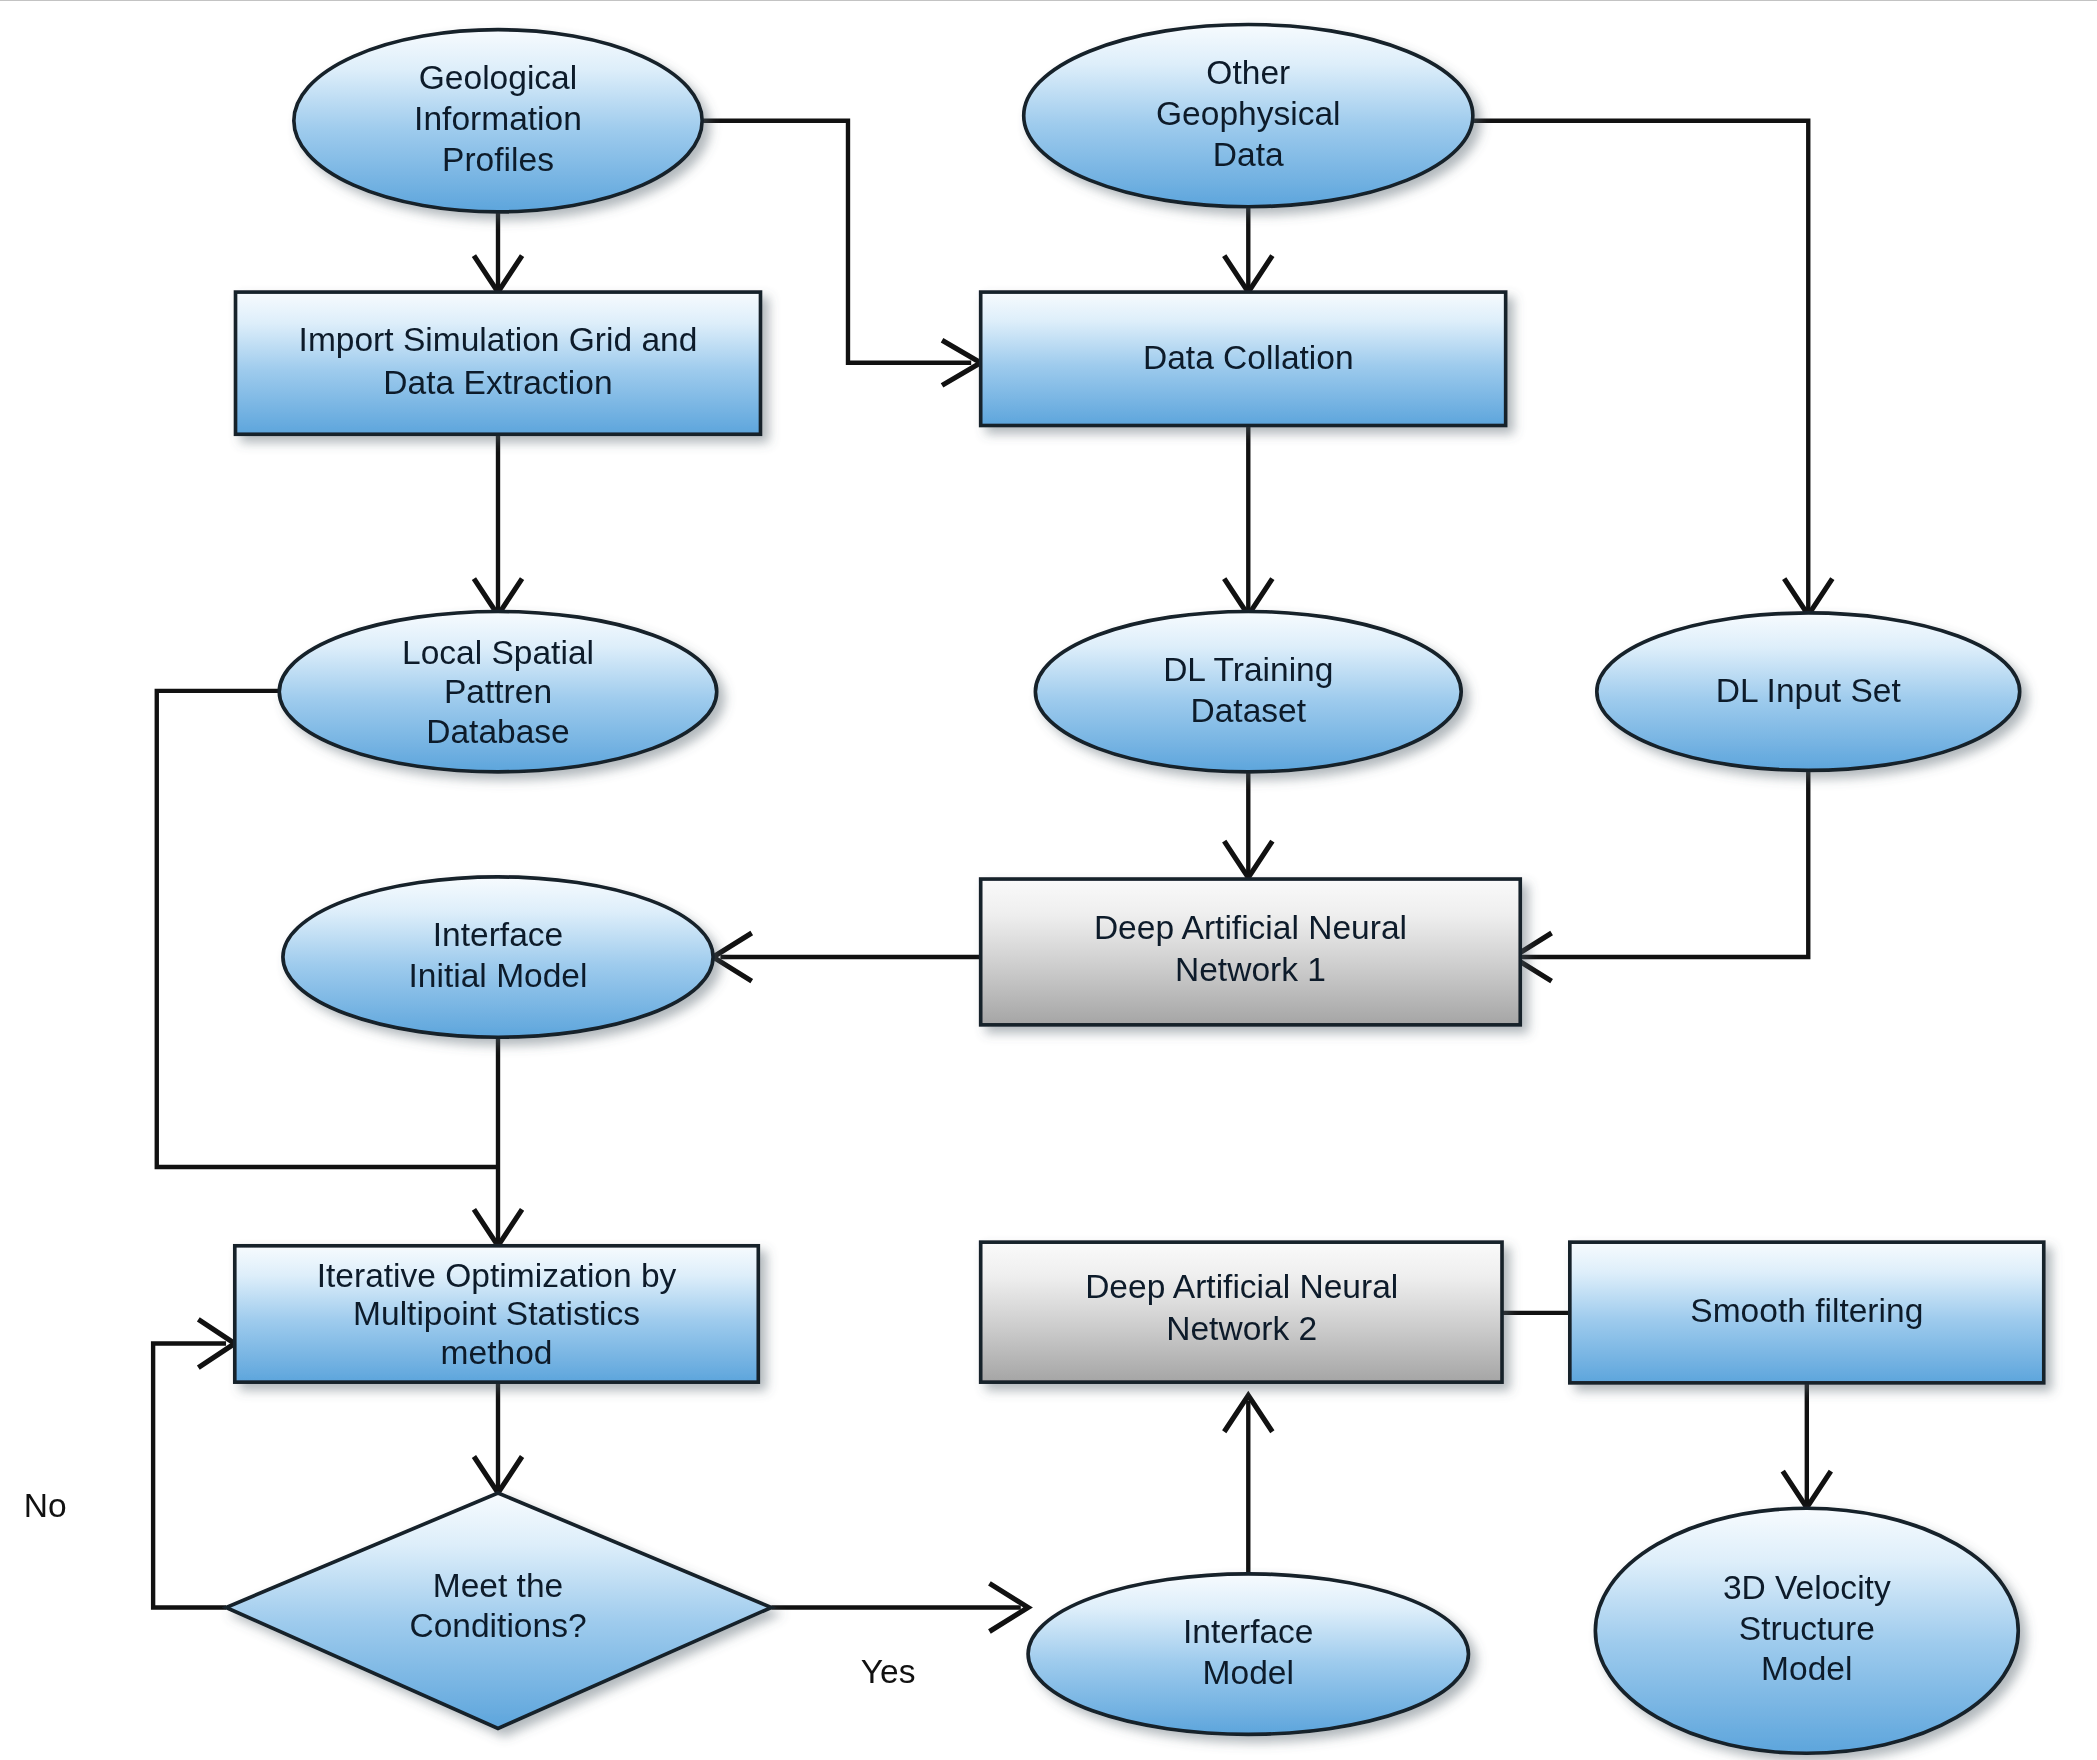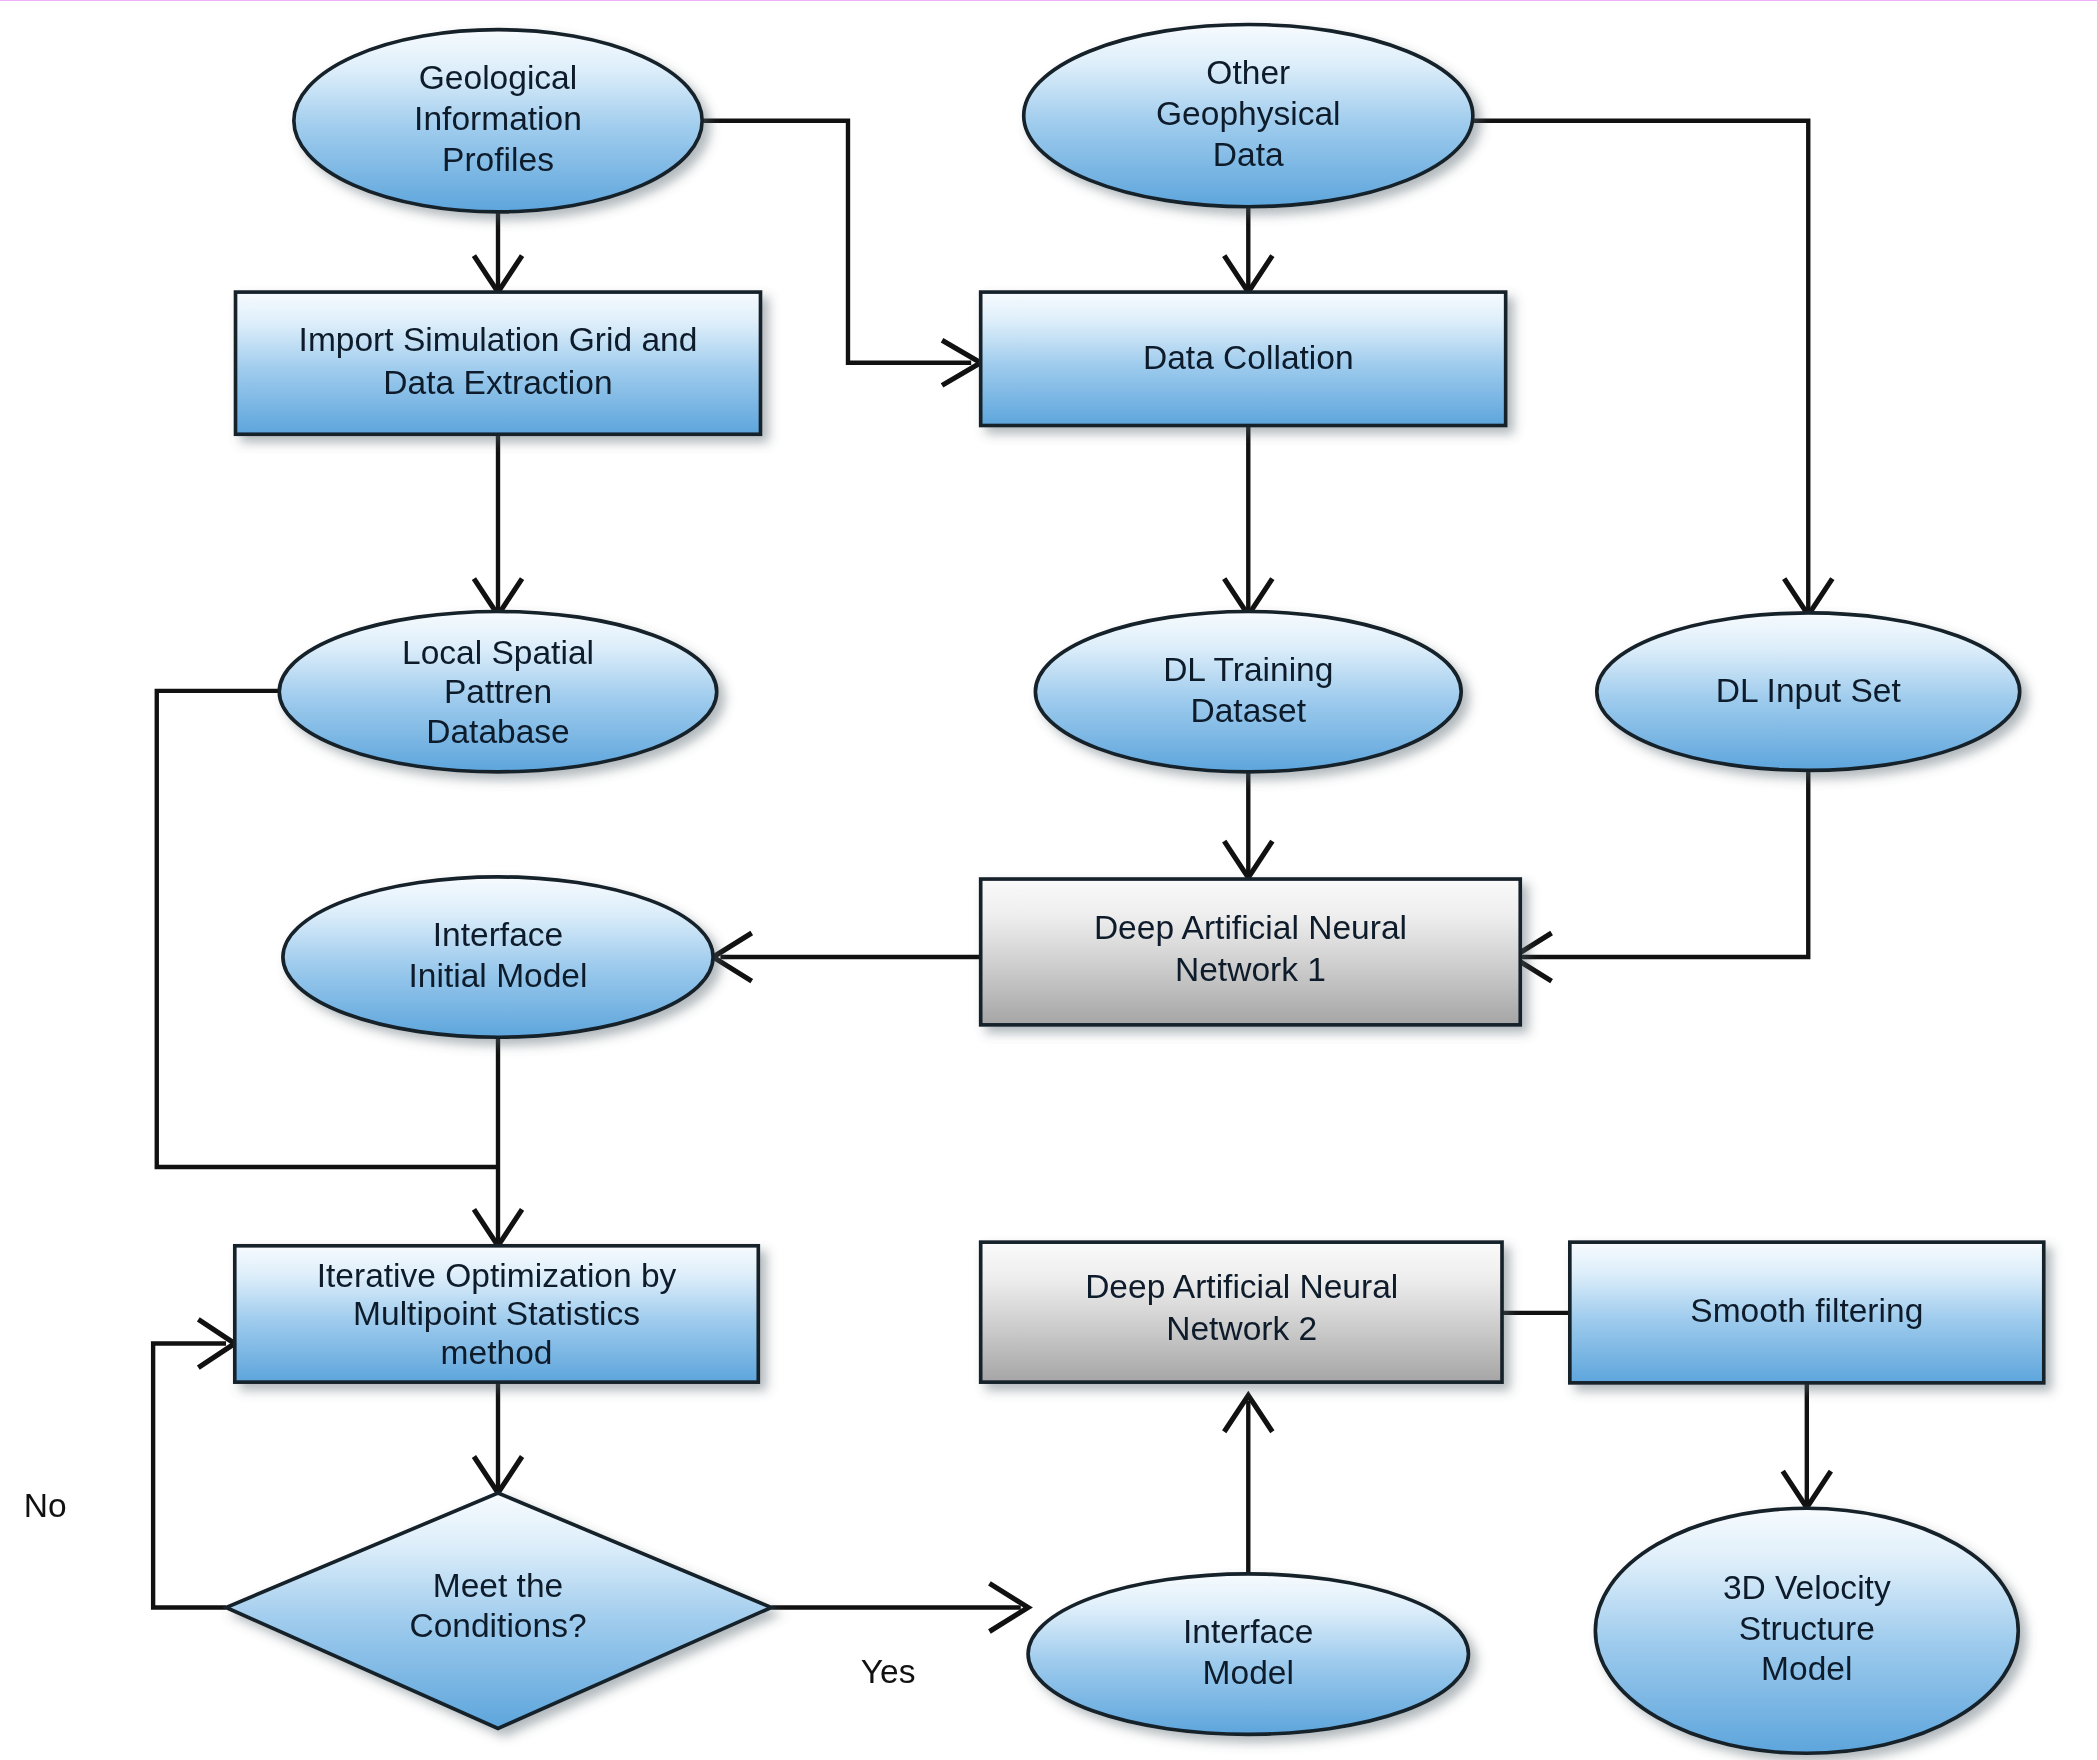--- a/index.html
+++ b/index.html
@@ -8,21 +8,21 @@
     padding: 0;
     background: #ffffff;
   }
   body {
     font-family: "Liberation Sans", sans-serif;
   }
   #diagram-root {
     position: relative;
     width: 2097px;
     height: 1761px;
-    background: #d946ef;
+    background: #737373;
     overflow: hidden;
   }
   svg.flow {
     display: block;
     width: 2097px;
     height: 1761px;
   }
   .node-label {
     font-family: "Liberation Sans", sans-serif;
     font-size: 46px;

